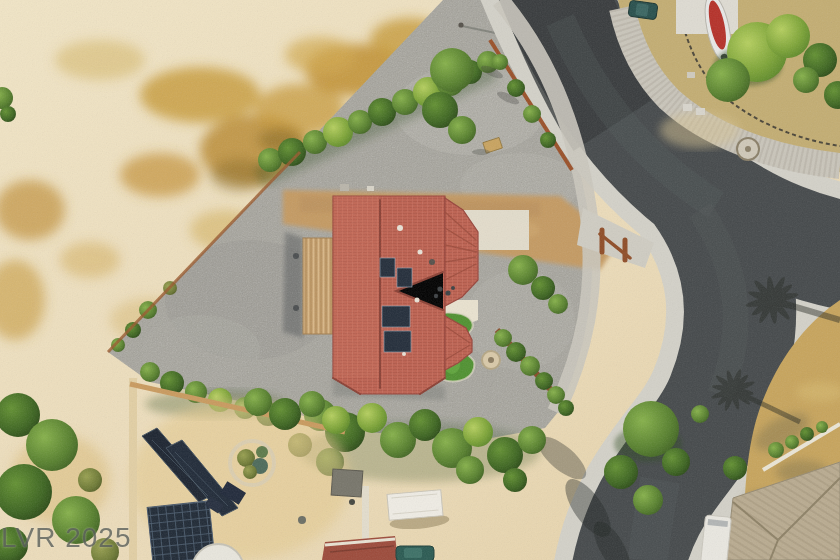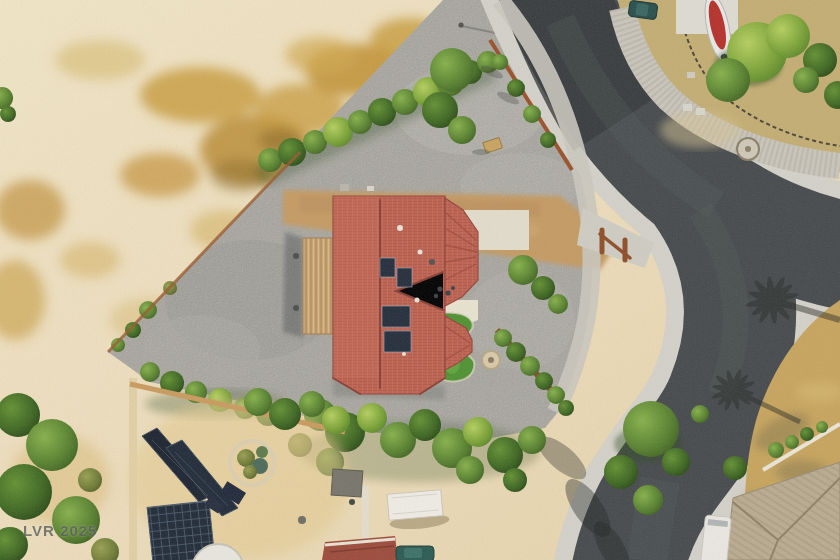--- a/index.html
+++ b/index.html
@@ -1,20 +1,20 @@
 <!DOCTYPE html>
 <html><head>
 <meta charset="utf-8">
 <style>
   html,body{margin:0;padding:0;background:#222;}
   #stage{position:relative;width:840px;height:560px;overflow:hidden;font-family:"Liberation Sans",sans-serif;}
   #stage svg{position:absolute;left:0;top:0;}
   .watermark{
-    position:absolute;left:23px;top:522px;z-index:5;
-    font-size:15px;font-weight:700;letter-spacing:1px;
+    position:absolute;left:1px;top:522px;z-index:5;
+    font-size:28px;font-weight:400;letter-spacing:1px;
     color:#5e635e;opacity:.82;
     text-shadow:0 0 2px rgba(245,240,225,.55);
     user-select:none;
   }
 </style>
 </head>
 <body>
 
 <div id="stage">
 <svg width="840" height="560" viewBox="0 0 840 560">

